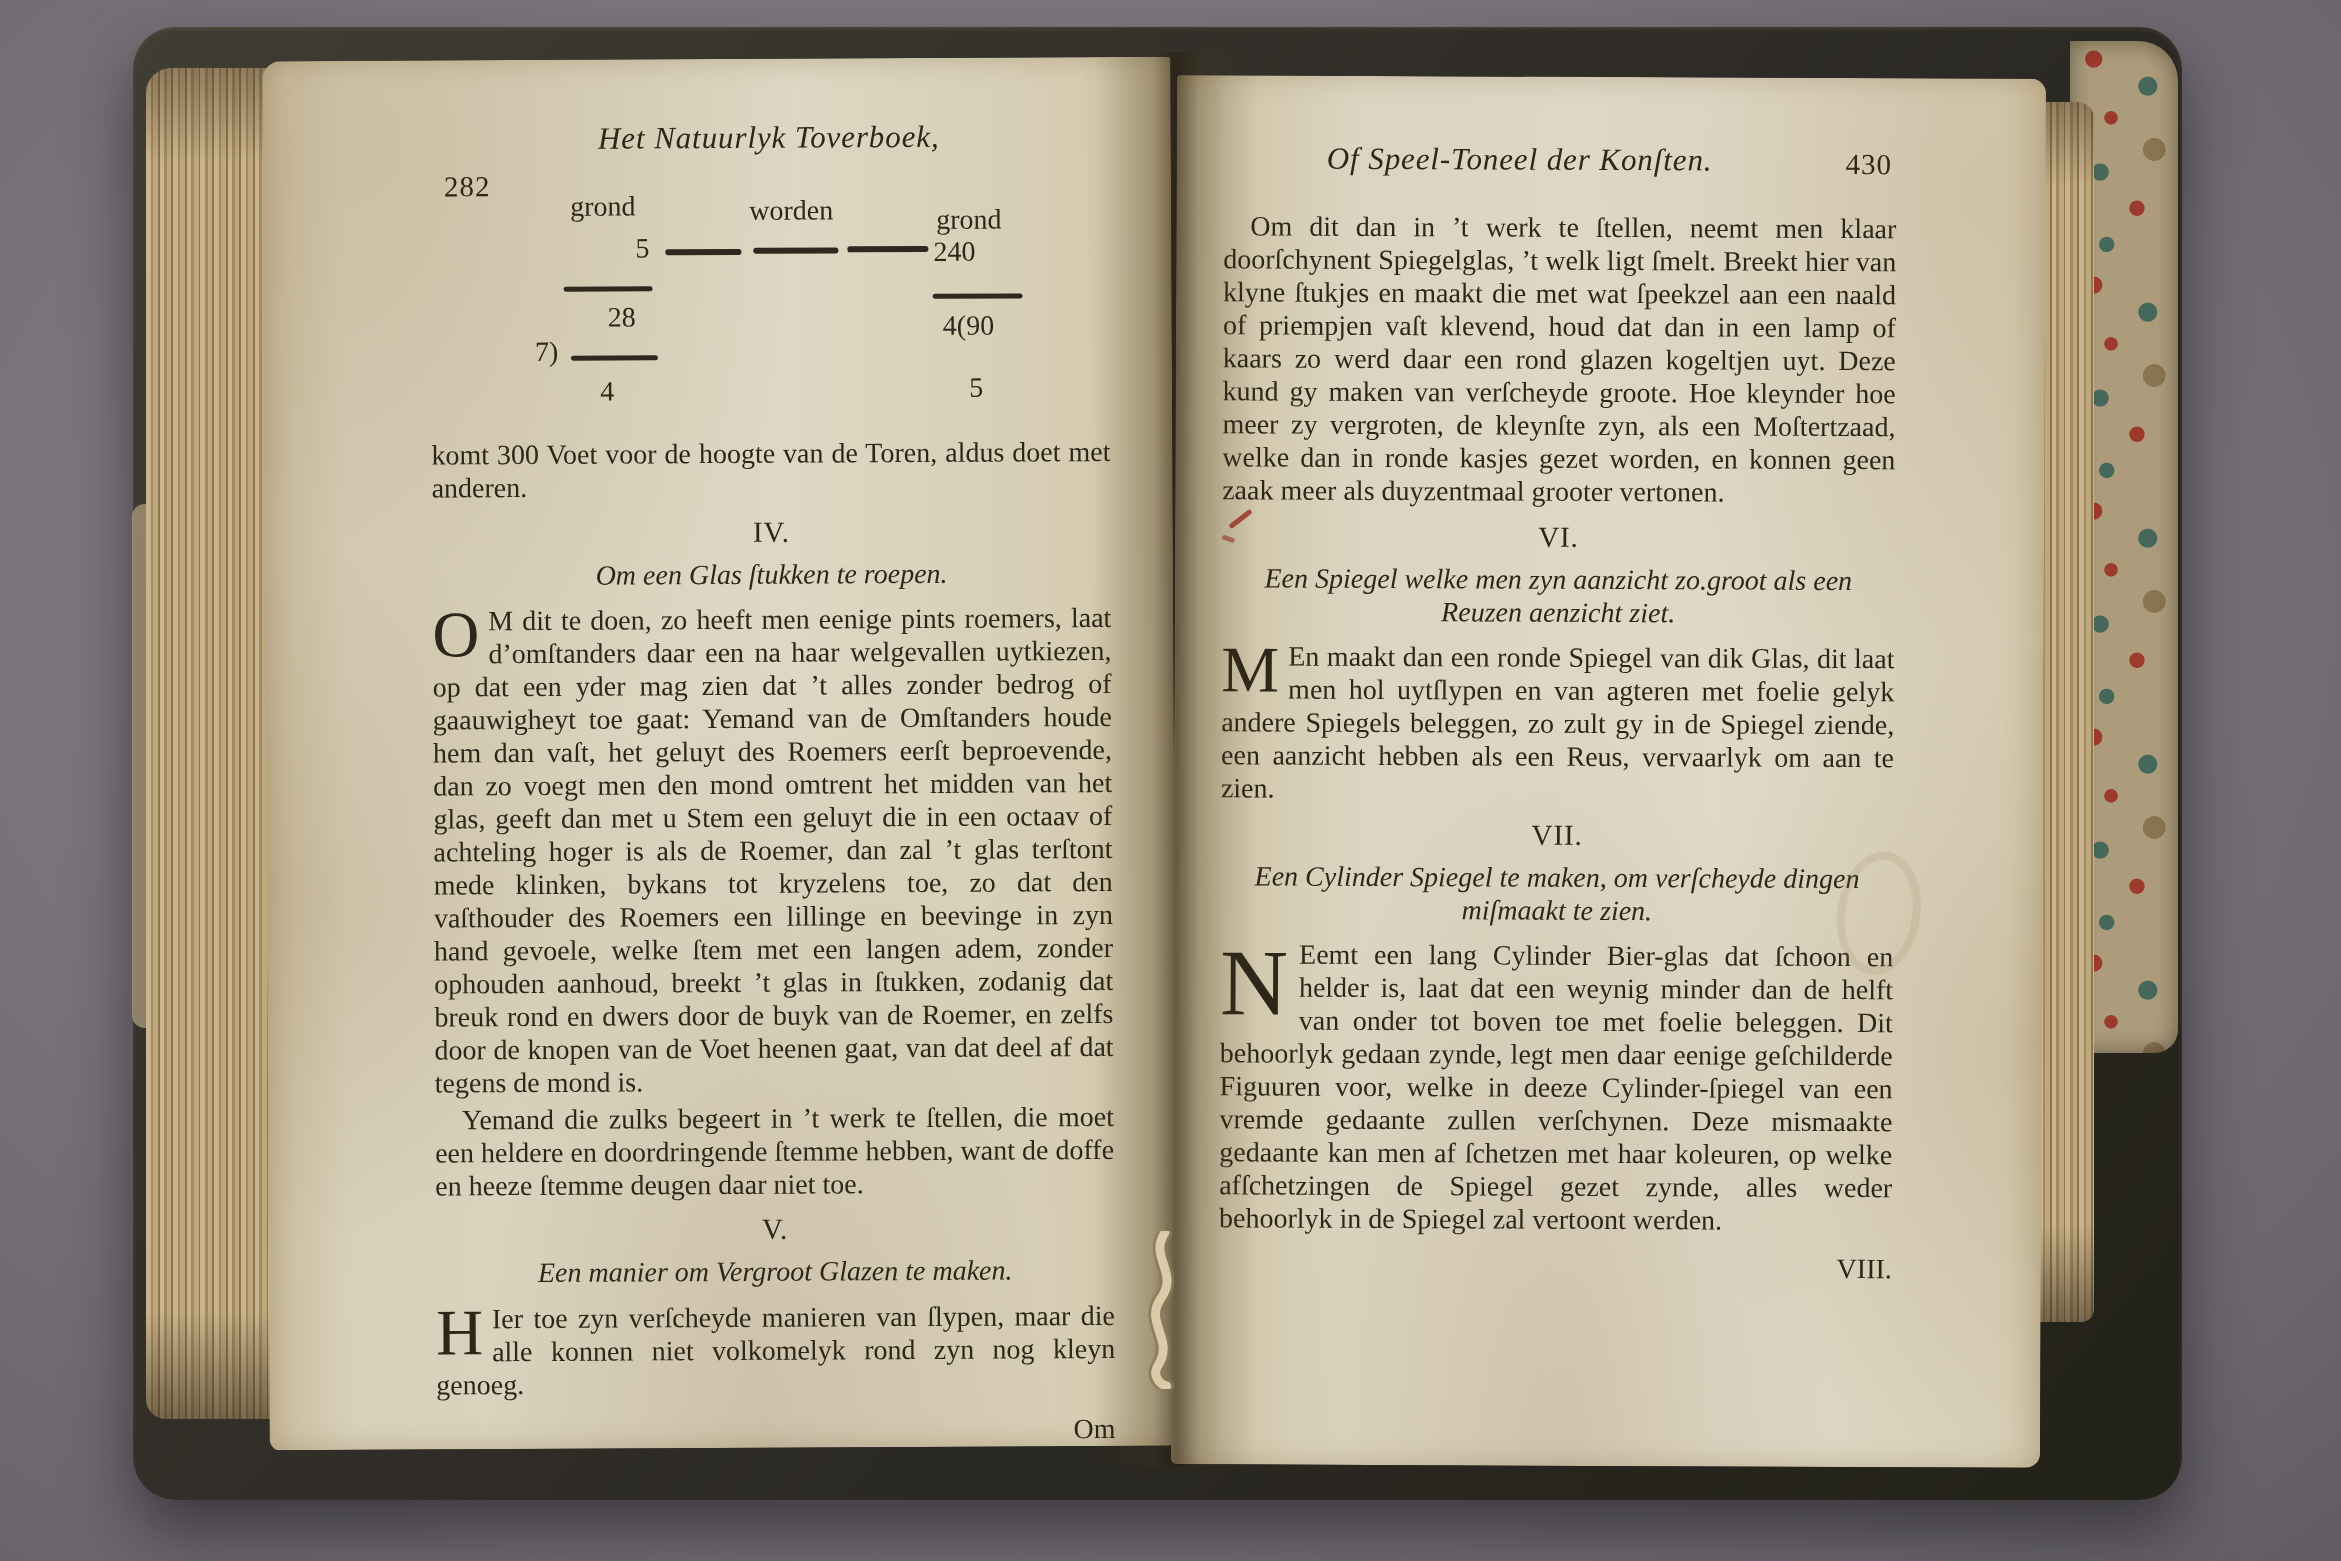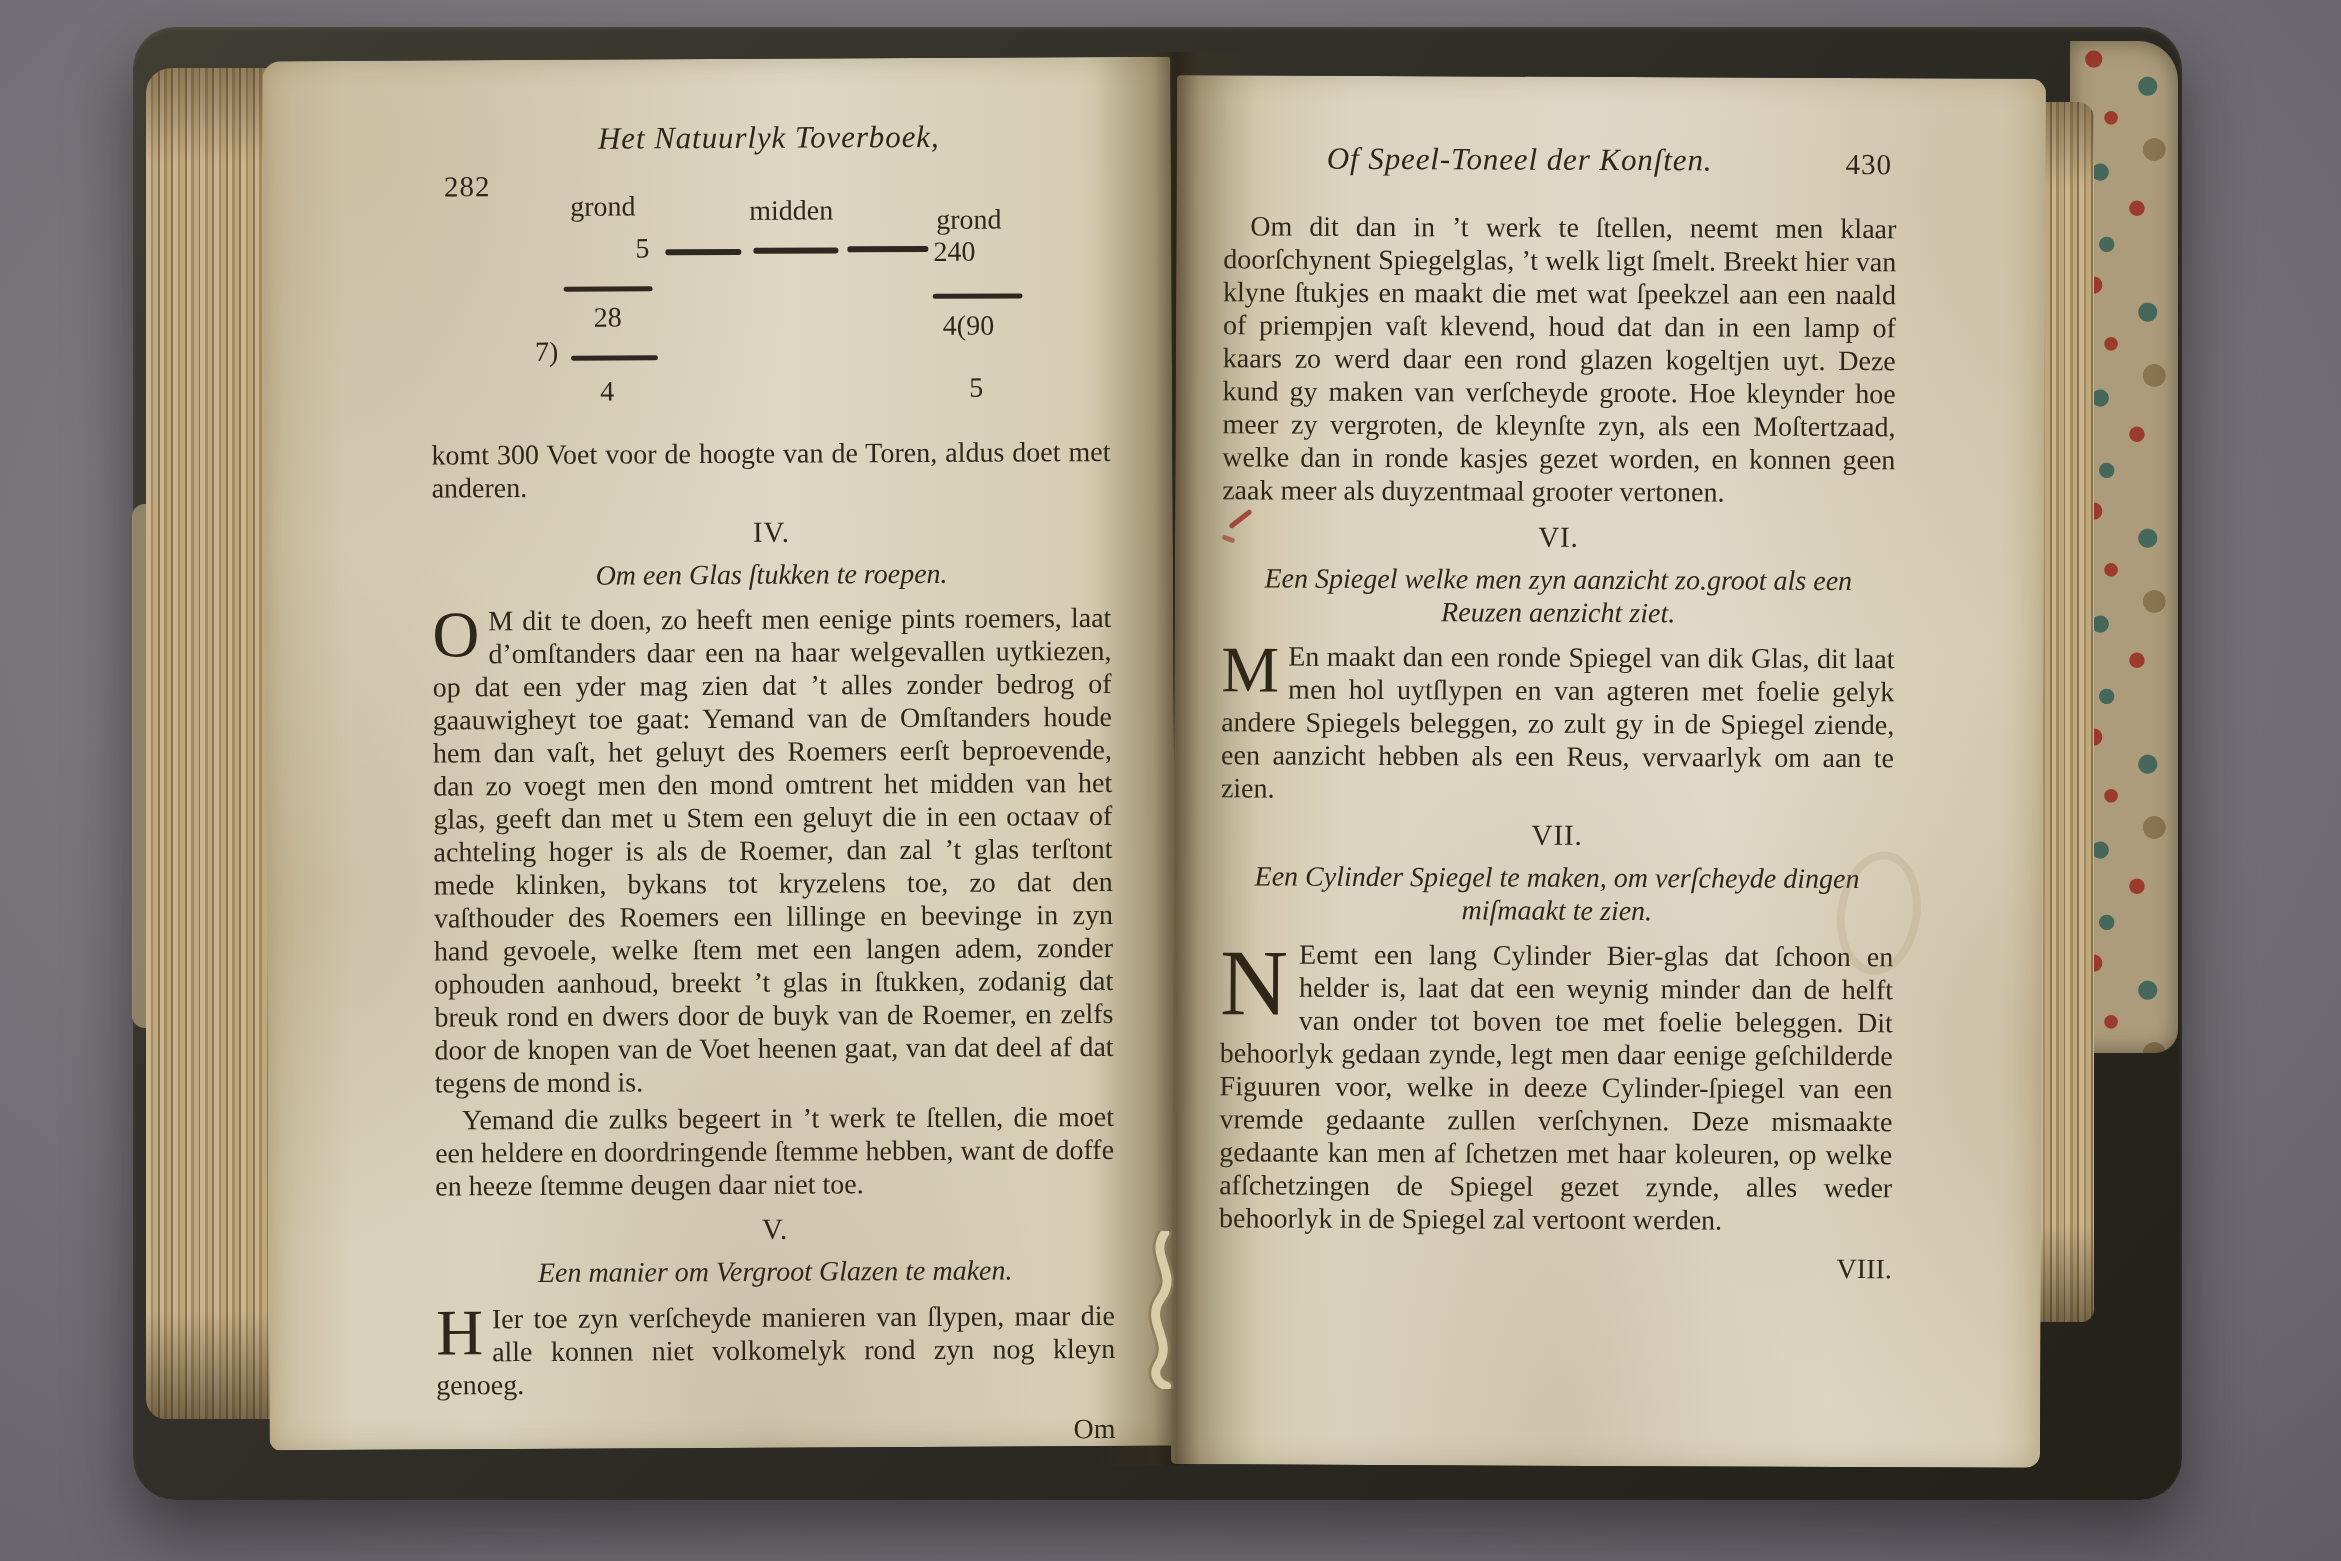--- a/index.html
+++ b/index.html
@@ -96,31 +96,31 @@
     <div class="marble marble-left"></div>
     <div class="stack stack-left"></div>
     <div class="stack stack-right"></div>
 
     <div class="page page-left ink">
       <span class="pagenum" style="left:181px;top:70px;margin-top:40px;">282</span>
       <div class="running-title" style="left:167px;top:61px;width:678px;">Het Natuurlyk Toverboek,</div>
 
       <div class="calc" style="left:262px;top:126px;">
         <span style="left:45px;top:4.5px;">grond</span>
-        <span style="left:224px;top:10px;">midden</span>
+        <span style="left:224px;top:10px;">worden</span>
         <span style="left:411px;top:20px;">grond</span>
 
         <span style="left:110px;top:47px;">5</span>
         <div class="calc-bar" style="left:140px;top:64px;width:76px;"></div>
         <div class="calc-bar" style="left:228px;top:63px;width:85px;"></div>
         <div class="calc-bar" style="left:322px;top:62px;width:81px;"></div>
         <span style="left:408px;top:52px;text-align:right;">240</span>
 
         <div class="calc-rule" style="left:38px;top:101px;width:89px;"></div>
-        <span style="left:68px;top:116px;">28</span>
+        <span style="left:82px;top:116px;">28</span>
 
         <div class="calc-rule" style="left:407px;top:110px;width:90px;"></div>
         <span style="left:417px;top:126px;">4(90</span>
 
         <span style="left:9px;top:150px;">7)</span>
         <div class="calc-rule" style="left:45px;top:170px;width:87px;"></div>
         <span style="left:74px;top:190px;">4</span>
         <span style="left:443px;top:188px;">5</span>
       </div>
 

